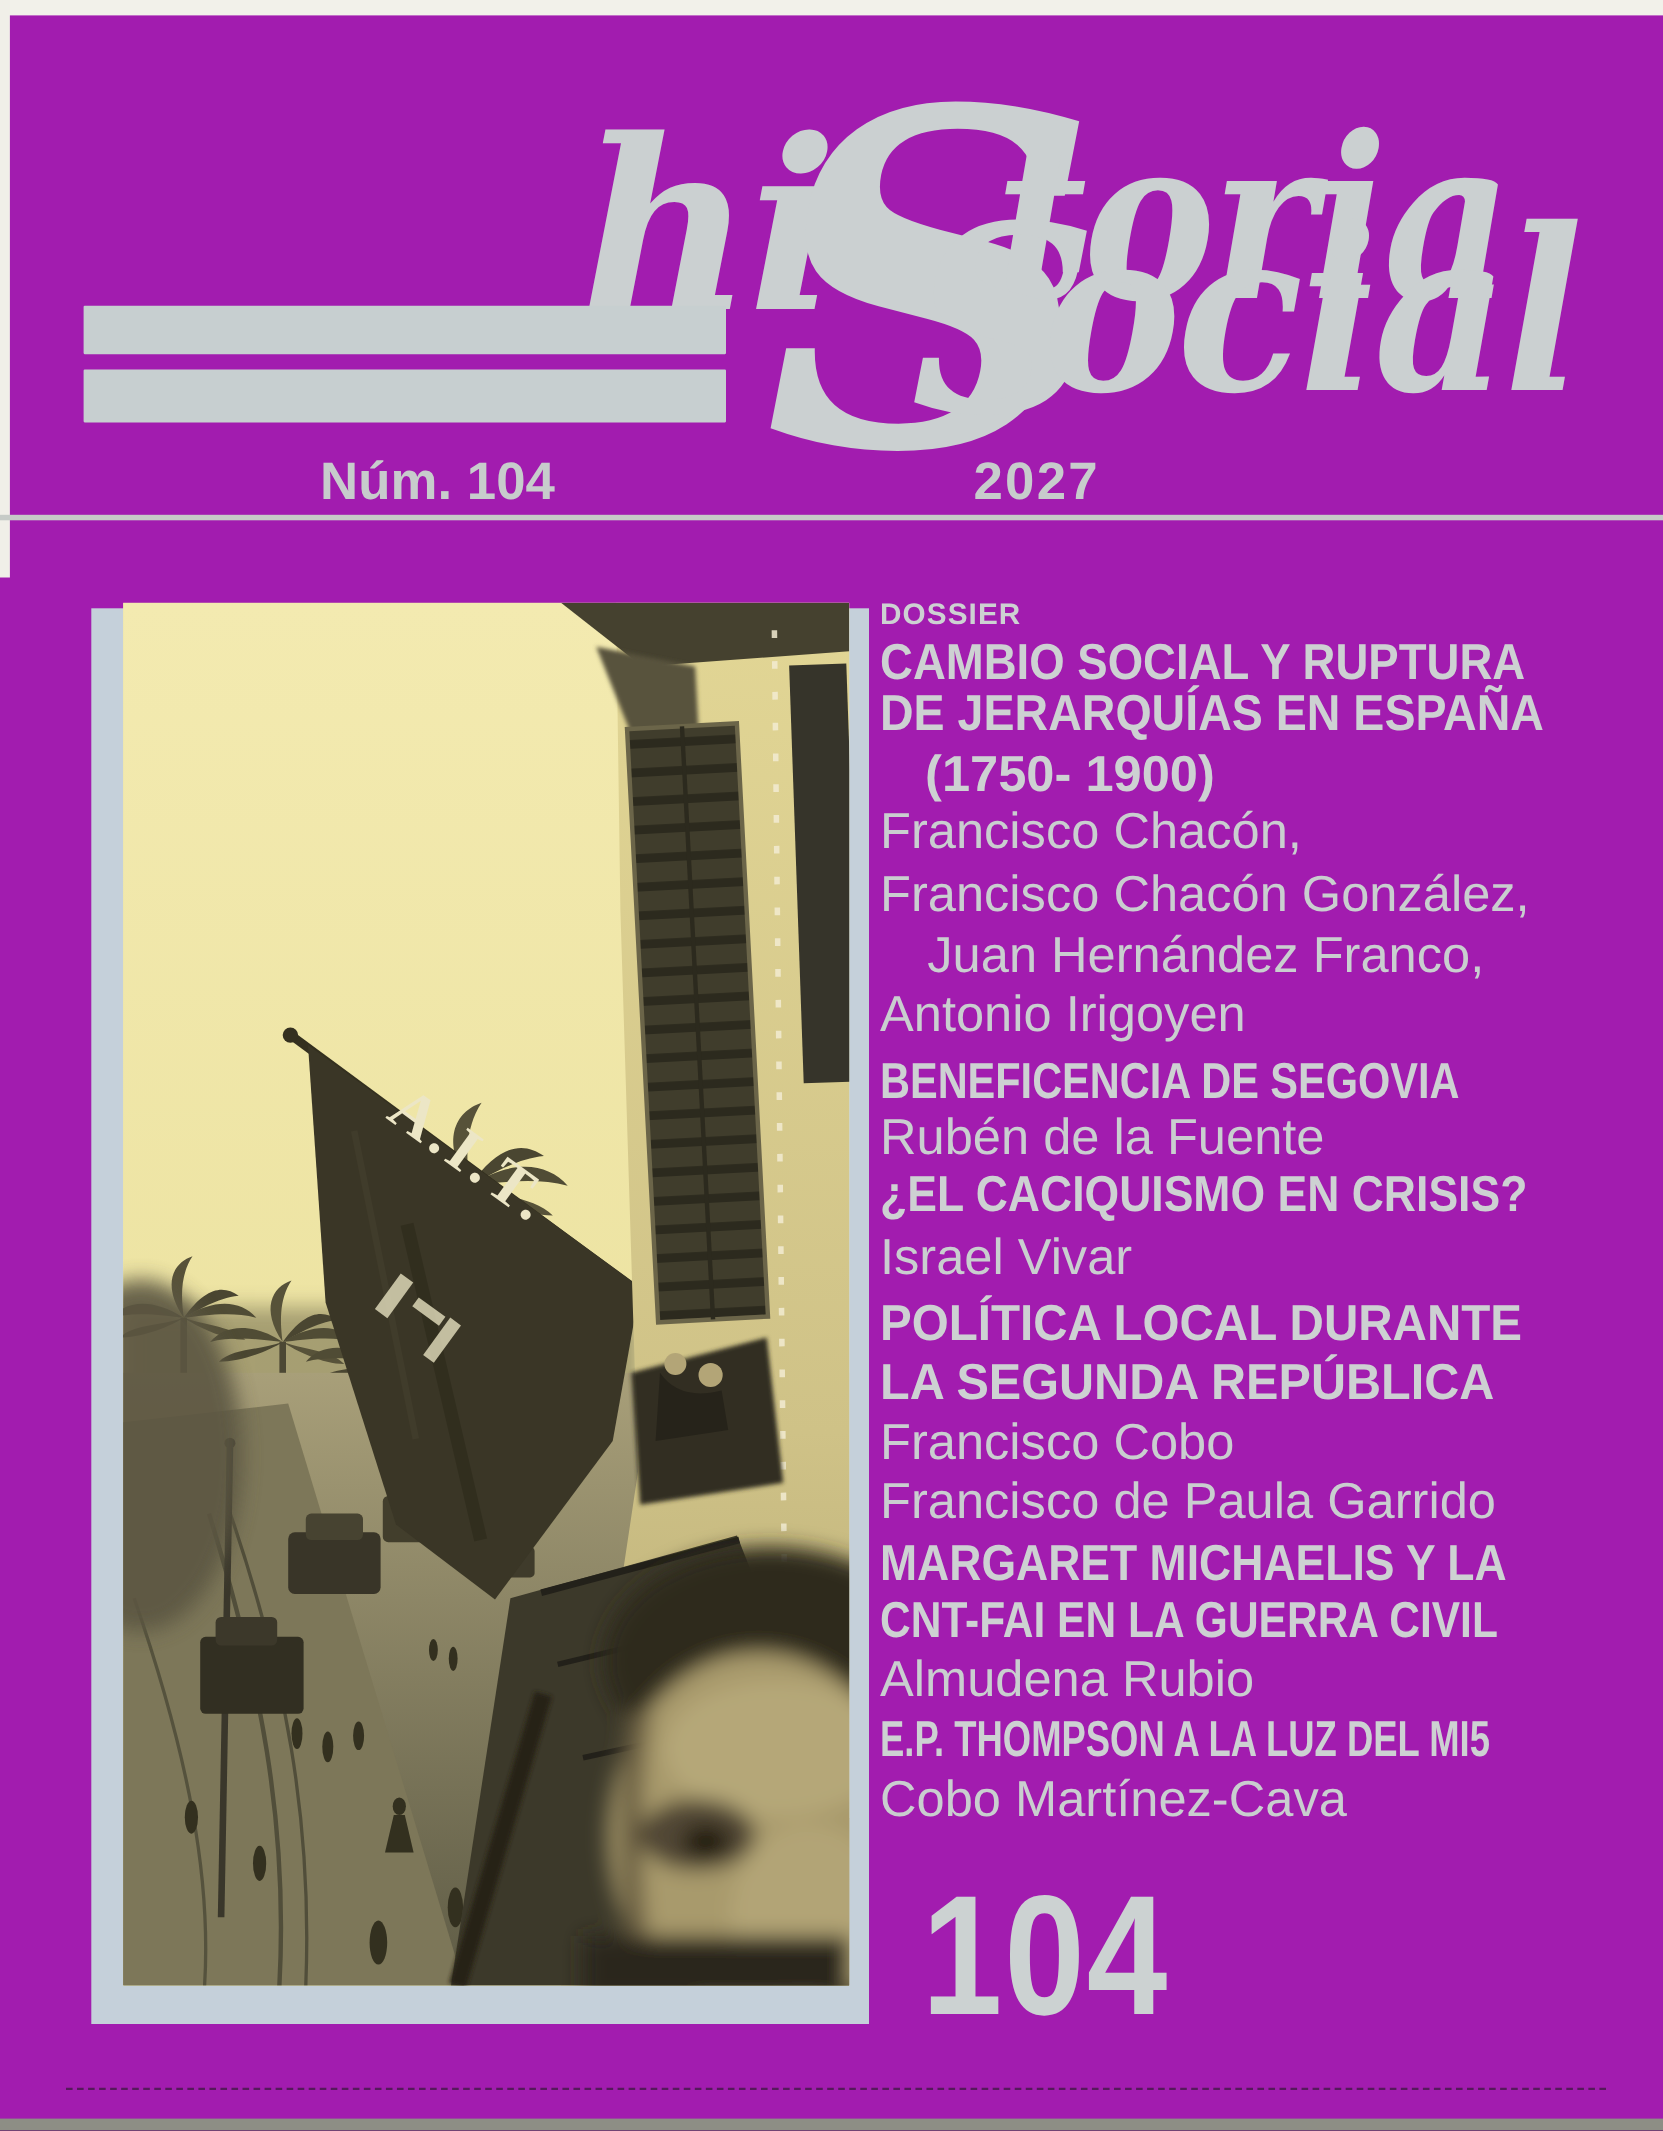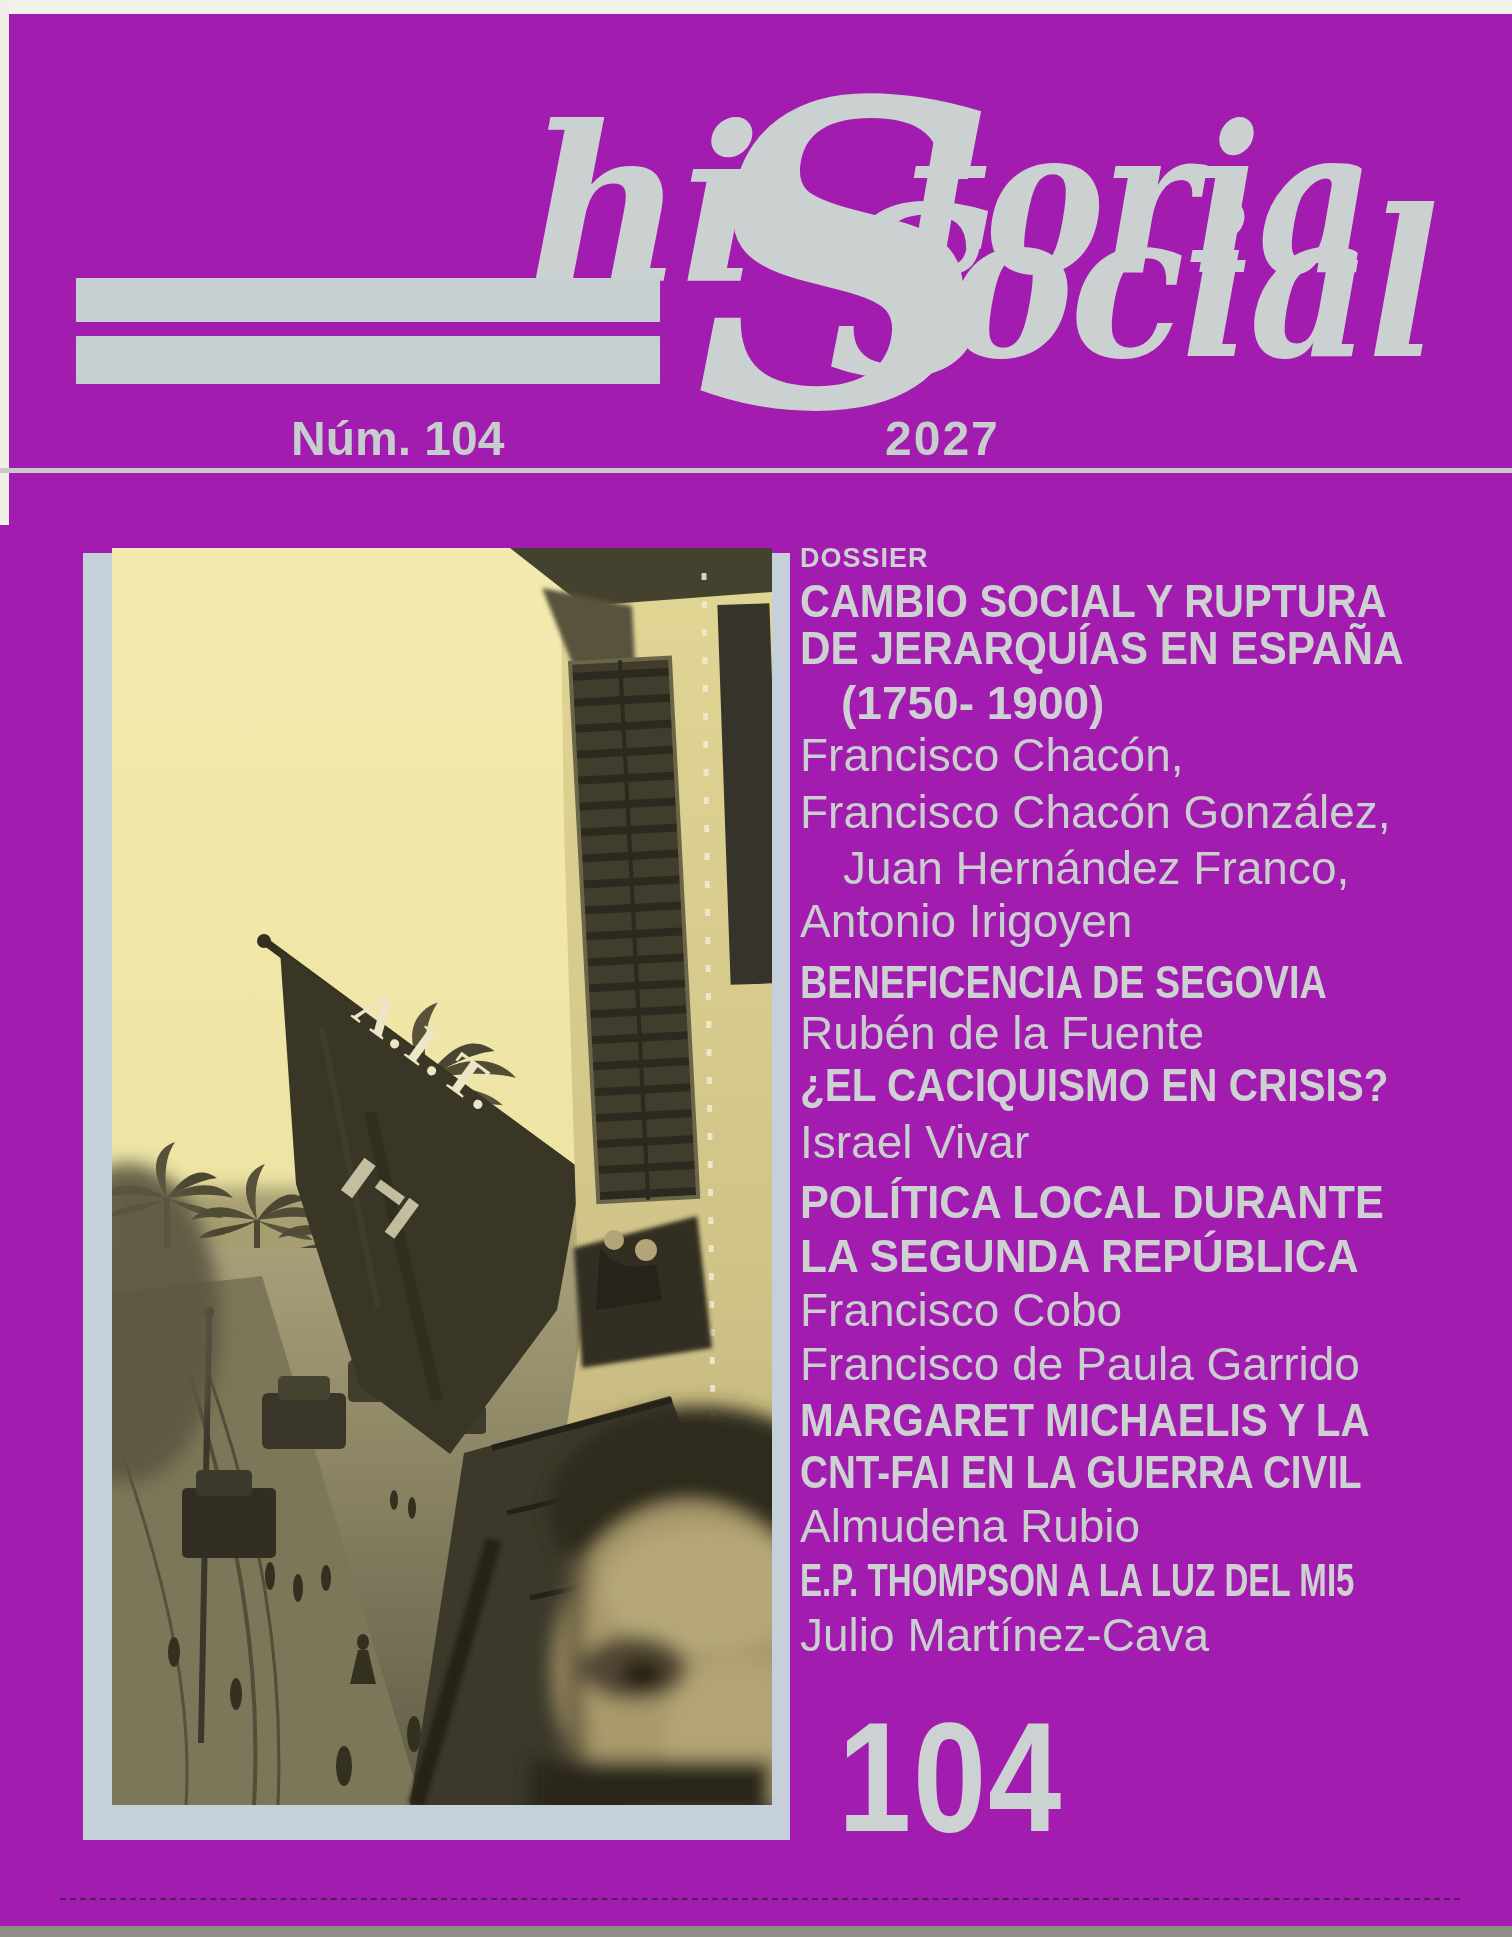--- a/index.html
+++ b/index.html
@@ -242,18 +242,18 @@
     <div class="abs toc-line t-bold sx94" style="top:1179px;">POLÍTICA LOCAL DURANTE</div>
     <div class="abs toc-line t-bold sx96" style="top:1233px;">LA SEGUNDA REPÚBLICA</div>
     <div class="abs toc-line t-reg" style="top:1287px;">Francisco Cobo</div>
     <div class="abs toc-line t-reg" style="top:1341px;">Francisco de Paula Garrido</div>
 
     <div class="abs toc-line t-bold sx88" style="top:1397px;">MARGARET MICHAELIS Y LA</div>
     <div class="abs toc-line t-bold sx84" style="top:1449px;">CNT-FAI EN LA GUERRA CIVIL</div>
     <div class="abs toc-line t-reg" style="top:1503px;text-align:right;">Almudena Rubio</div>
 
     <div class="abs toc-line t-bold sx72" style="top:1557px;">E.P. THOMPSON A LA LUZ DEL MI5</div>
-    <div class="abs toc-line t-reg" style="top:1612px;">Julio Martínez-Cava</div>
+    <div class="abs toc-line t-reg" style="top:1612px;">Cobo Martínez-Cava</div>
   </div>
 
   <div class="abs big-number">104</div>
 
 </div>
 
 </body></html>

